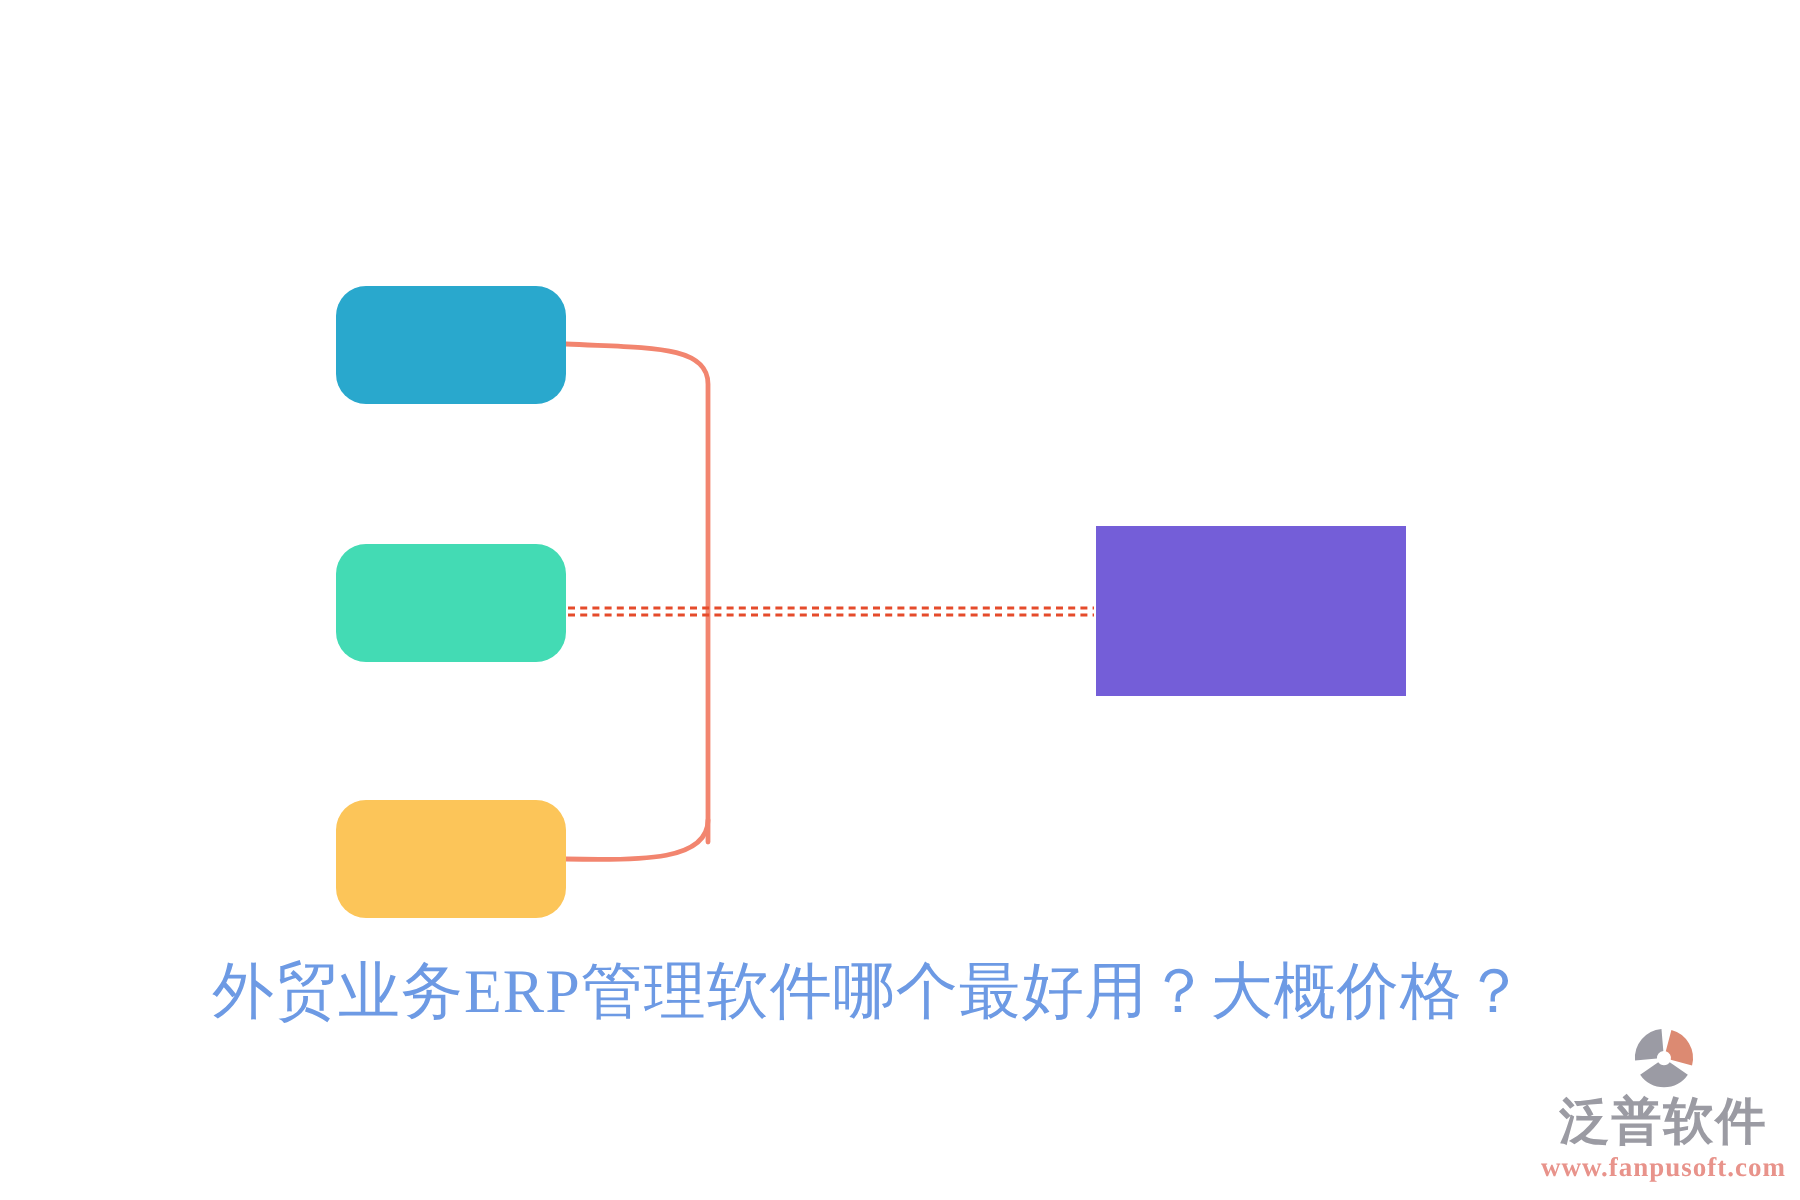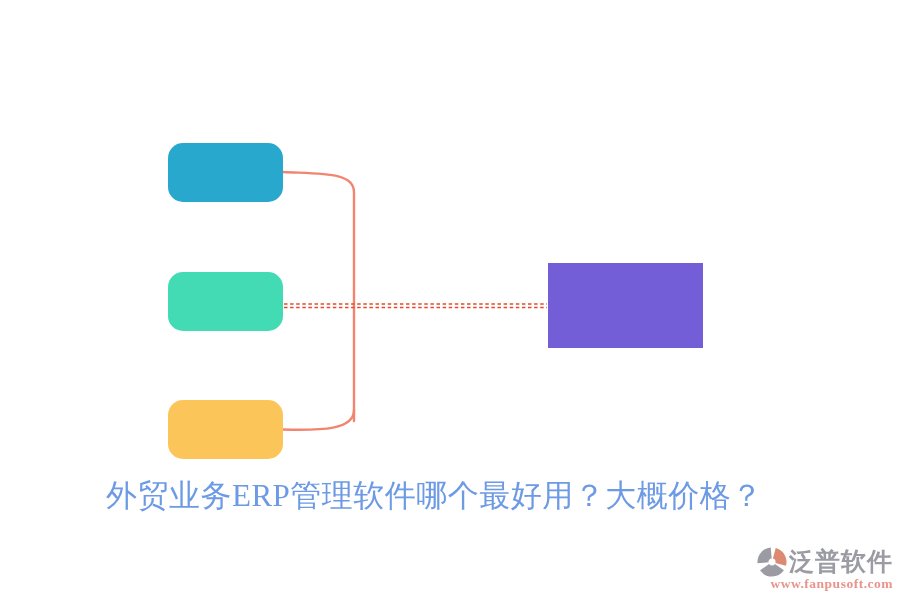--- a/index.html
+++ b/index.html
@@ -58,20 +58,21 @@
   .logo {
     position: absolute;
     right: 7px;
     bottom: 8px;
     text-align: center;
   }
   .logo-row {
     display: flex;
     align-items: center;
     gap: 1px;
+    flex-direction: column;
   }
   .logo-icon { width: 32px; height: 32px; }
   .logo-icon path { fill: none; stroke-width: 11; }
   .logo-name {
     font-size: 25px;
     font-weight: bold;
     font-family: "Liberation Serif", serif;
     letter-spacing: 1px;
     line-height: 32px;
     white-space: nowrap;

